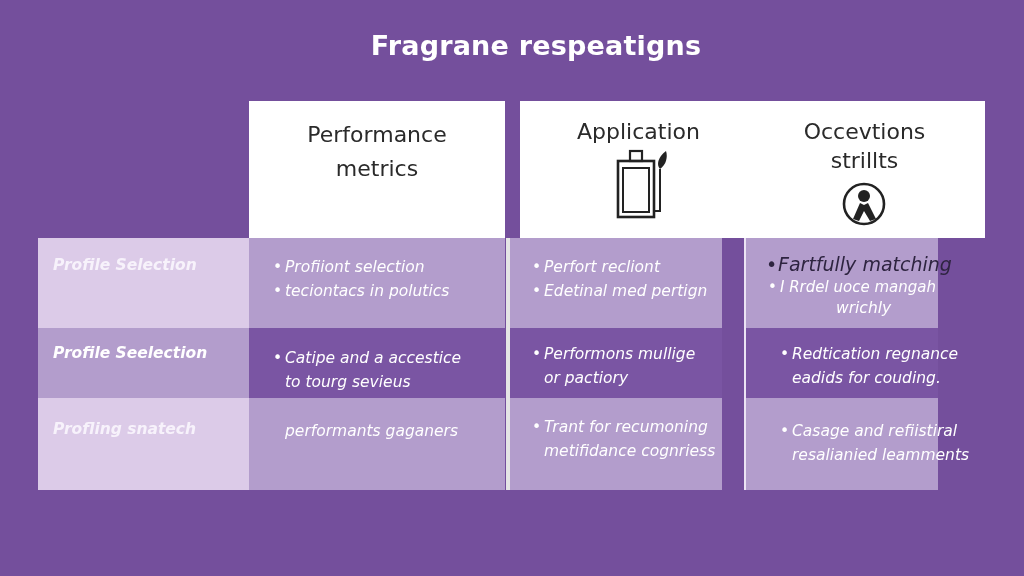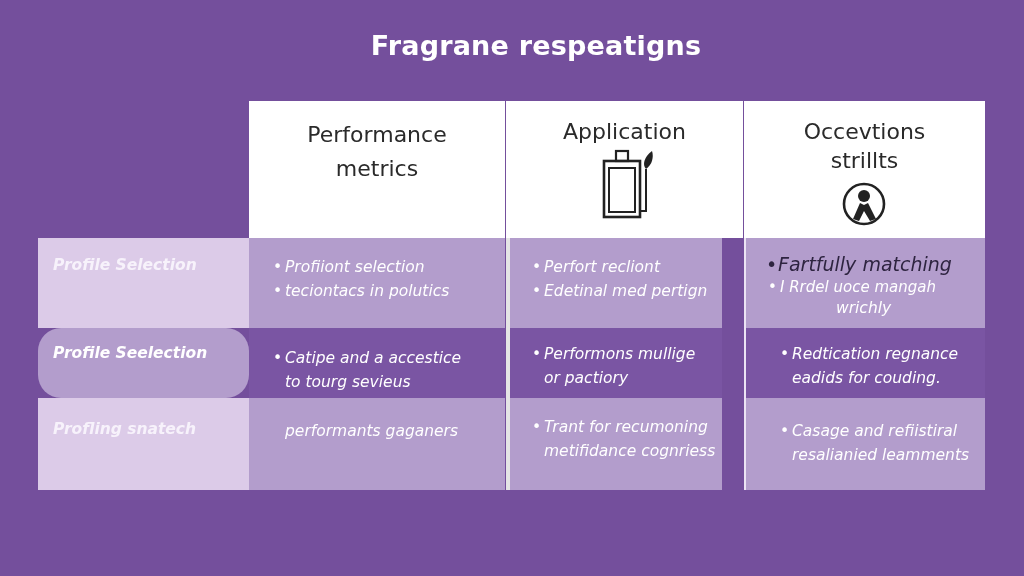--- a/index.html
+++ b/index.html
@@ -16,36 +16,36 @@
     }
     .header-cell {
       position: absolute; top: 101px; height: 137px;
       background: #ffffff; color: #2a2a2a;
       text-align: center; box-sizing: border-box;
     }
     .header-cell .label {
       display: block; font-size: 22px; line-height: 30px; padding-top: 16px;
     }
     .hc-1 { left: 249px; width: 256px; }
-    .hc-2 { left: 506px; width: 237px; }
+    .hc-2 { left: 520px; width: 237px; }
     .hc-3 { left: 744px; width: 241px; }
     .hc-1 .label { padding-top: 17px; line-height: 34px; }
     .hc-3 .label { line-height: 29px; }
     .app-icon { position: absolute; left: 96px; top: 48px; }
     .occ-icon { position: absolute; left: 96px; top: 80px; }
 
     .row { position: absolute; left: 38px; width: 947px; }
     .row .cell {
       position: absolute; top: 0; bottom: 0; box-sizing: border-box;
       color: #ffffff; font-size: 15.5px; font-style: italic;
     }
     .row .c0 { left: 0; width: 211px; padding: 18px 0 0 15px; font-weight: bold; }
     .row .c1 { left: 211px; width: 256px; padding: 17px 0 0 24px; }
     .row .c2 { left: 468px; width: 216px; padding: 17px 0 0 22px; border-left: 4px solid #e5e5e5; }
-    .row .c3 { left: 706px; width: 241px; padding: 17px 0 0 34px; border-left: 2px solid #ece4f4; }
+    .row .c3 { left: 706px; width: 194px; padding: 17px 0 0 34px; border-left: 2px solid #ece4f4; }
 
     .r1 { top: 238px; height: 90px; }
     .r2 { top: 328px; height: 70px; }
     .r3 { top: 398px; height: 92px; }
 
     .r1 .c0, .r3 .c0 { background: #dccbe8; color: #f7f2fb; }
     .r1 .c1, .r1 .c2, .r1 .c3, .r3 .c1, .r3 .c2, .r3 .c3 { background: #b39dcc; }
     .r2 .c0 { background: #b39dcc; }
     .r2 .c1, .r2 .c2, .r2 .c3 { background: #7a55a3; }
 
@@ -101,21 +101,21 @@
       <span class="line"><span class="bullet">•</span><span>Edetinal med pertign</span></span>
     </div>
     <div class="cell c3" style="padding-left:20px;padding-top:14px;">
       <span class="line dark"><span class="bullet">•</span><span>Fartfully matching</span></span>
       <span class="line l2" style="padding-left:2px;line-height:22px;"><span class="bullet">•</span><span>I Rrdel uoce mangah</span></span>
       <span class="line" style="padding-left:70px;line-height:20px;">wrichly</span>
     </div>
   </div>
 
   <div class="row r2">
-    <div class="cell c0" style="padding-top:16px;border-radius:23px;">Profile Seelection</div>
+    <div class="cell c0" style="padding-top:16px;">Profile Seelection</div>
     <div class="cell c1" style="padding-top:18px;">
       <span class="line"><span class="bullet">•</span><span>Catipe and a accestice</span></span>
       <span class="line cont">to tourg sevieus</span>
     </div>
     <div class="cell c2" style="padding-top:14px;">
       <span class="line"><span class="bullet">•</span><span>Performons mullige</span></span>
       <span class="line cont">or pactiory</span>
     </div>
     <div class="cell c3" style="padding-top:14px;">
       <span class="line"><span class="bullet">•</span><span>Redtication regnance</span></span>

